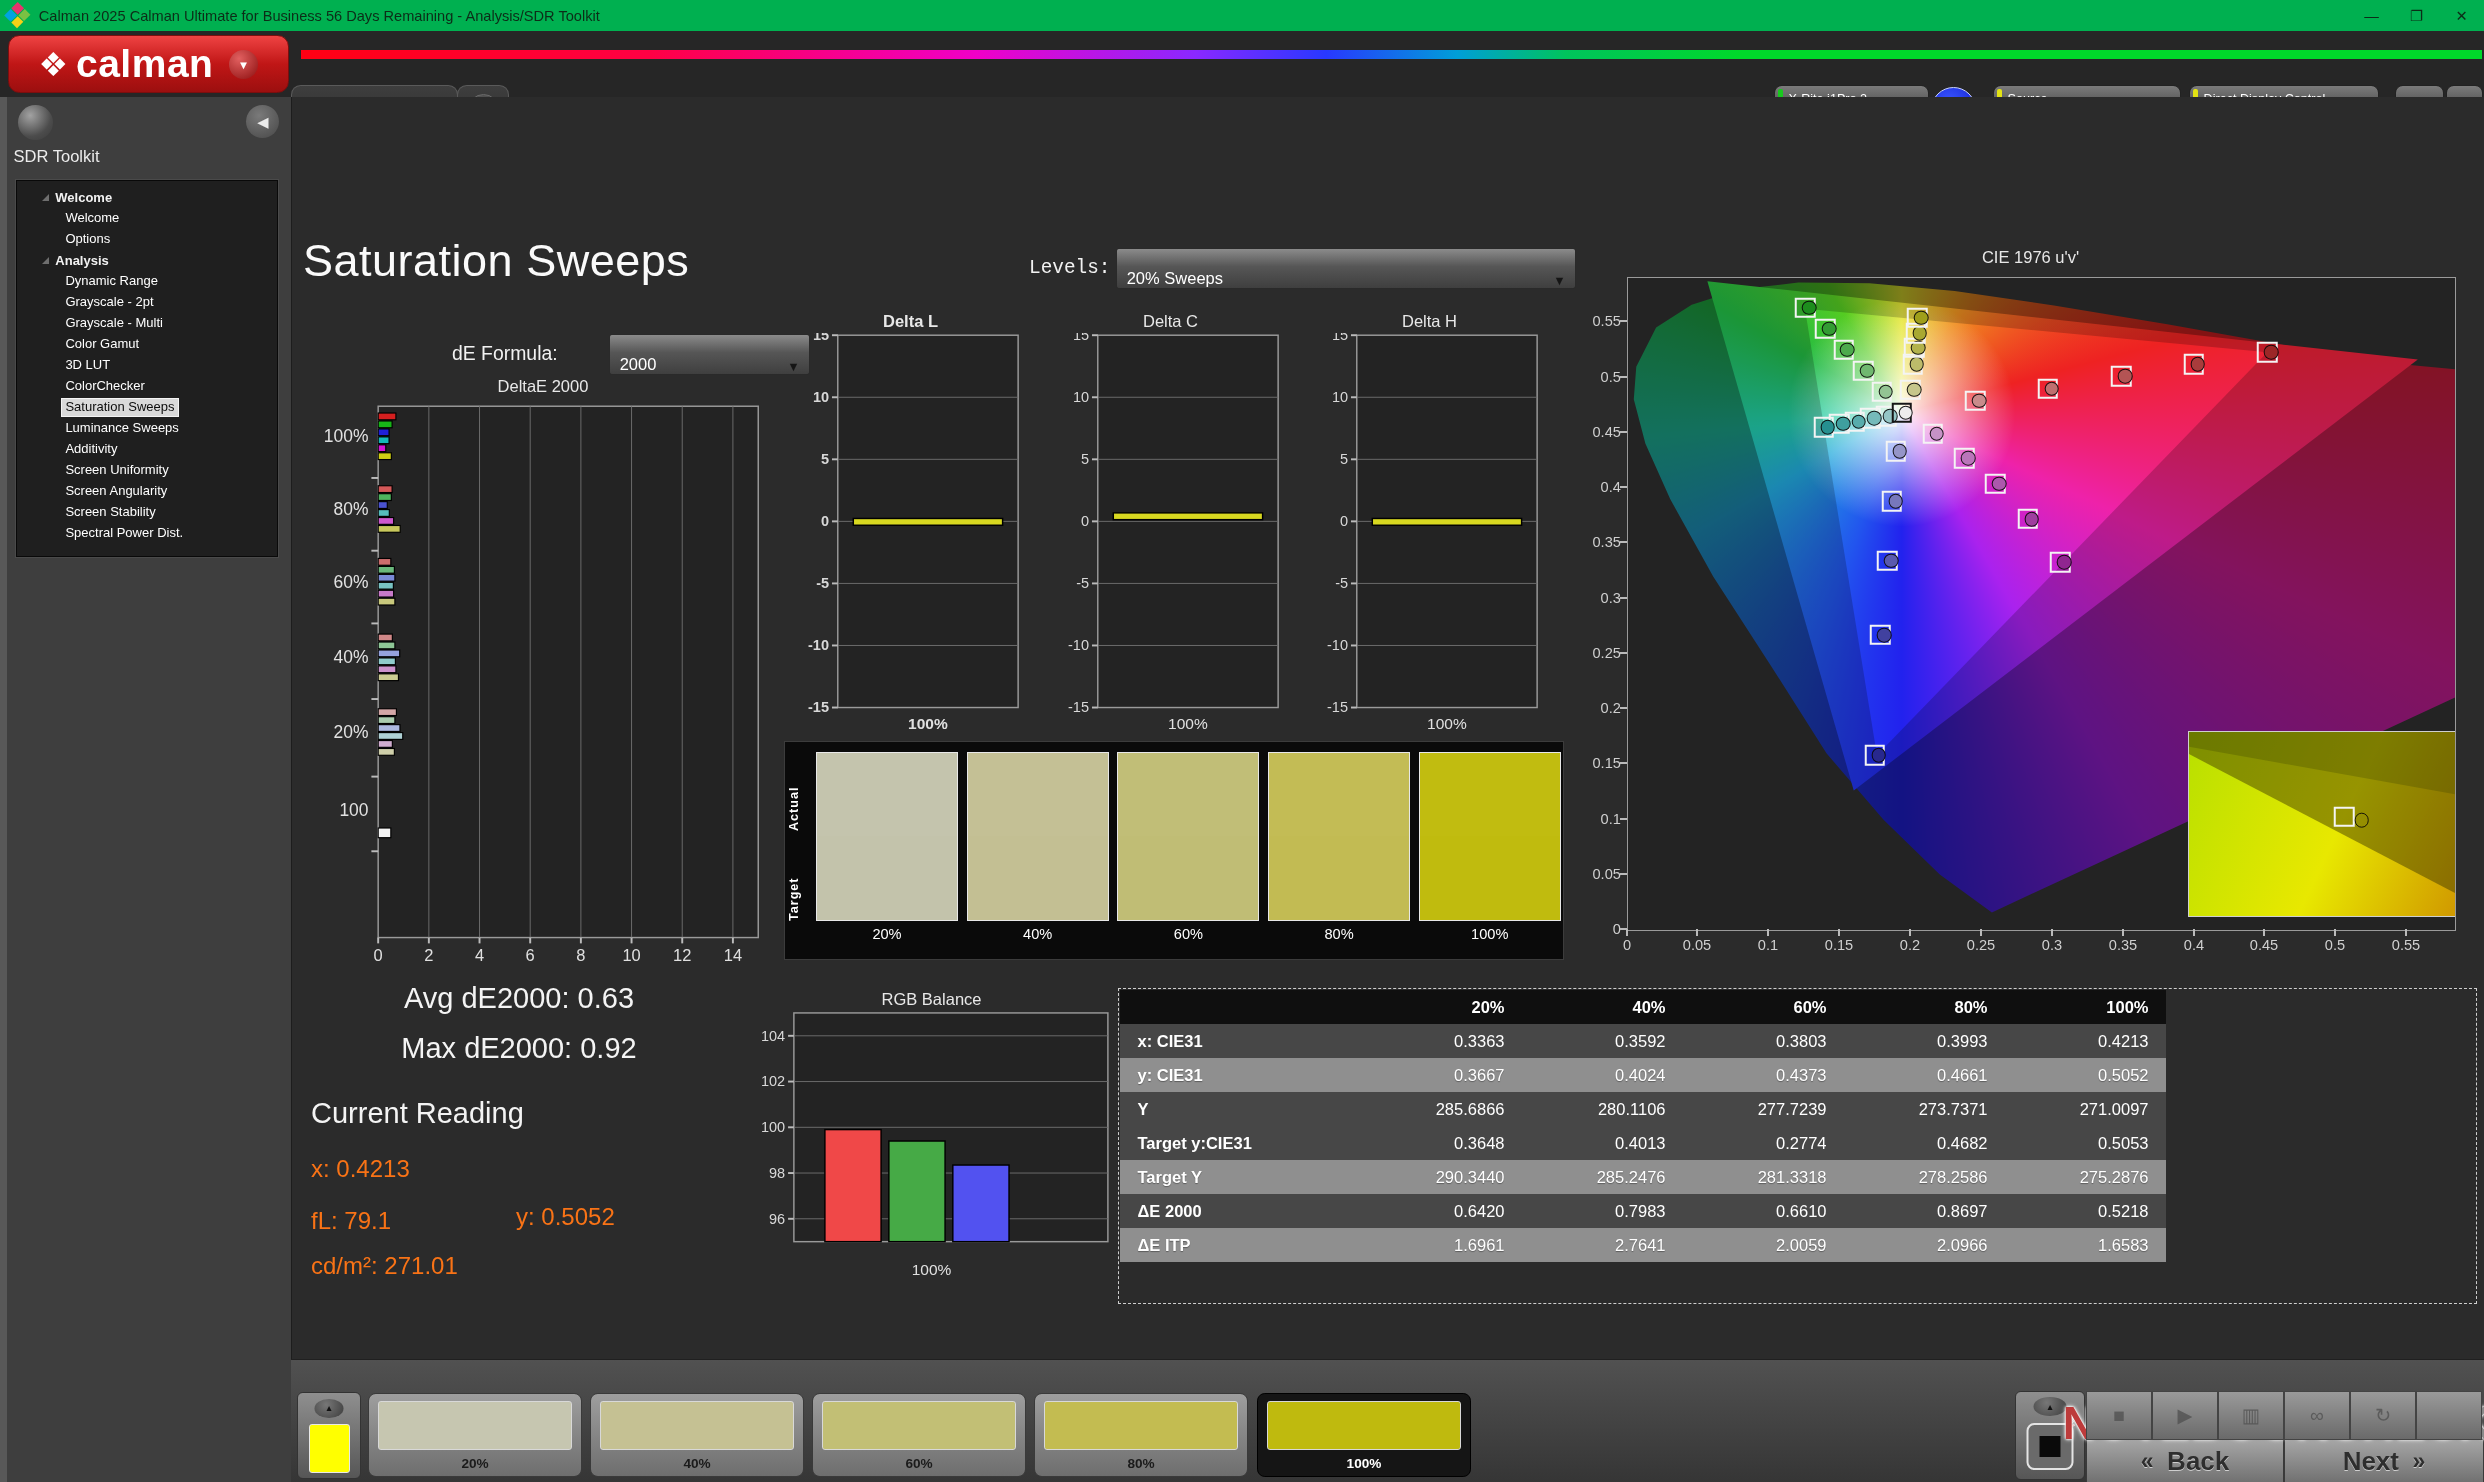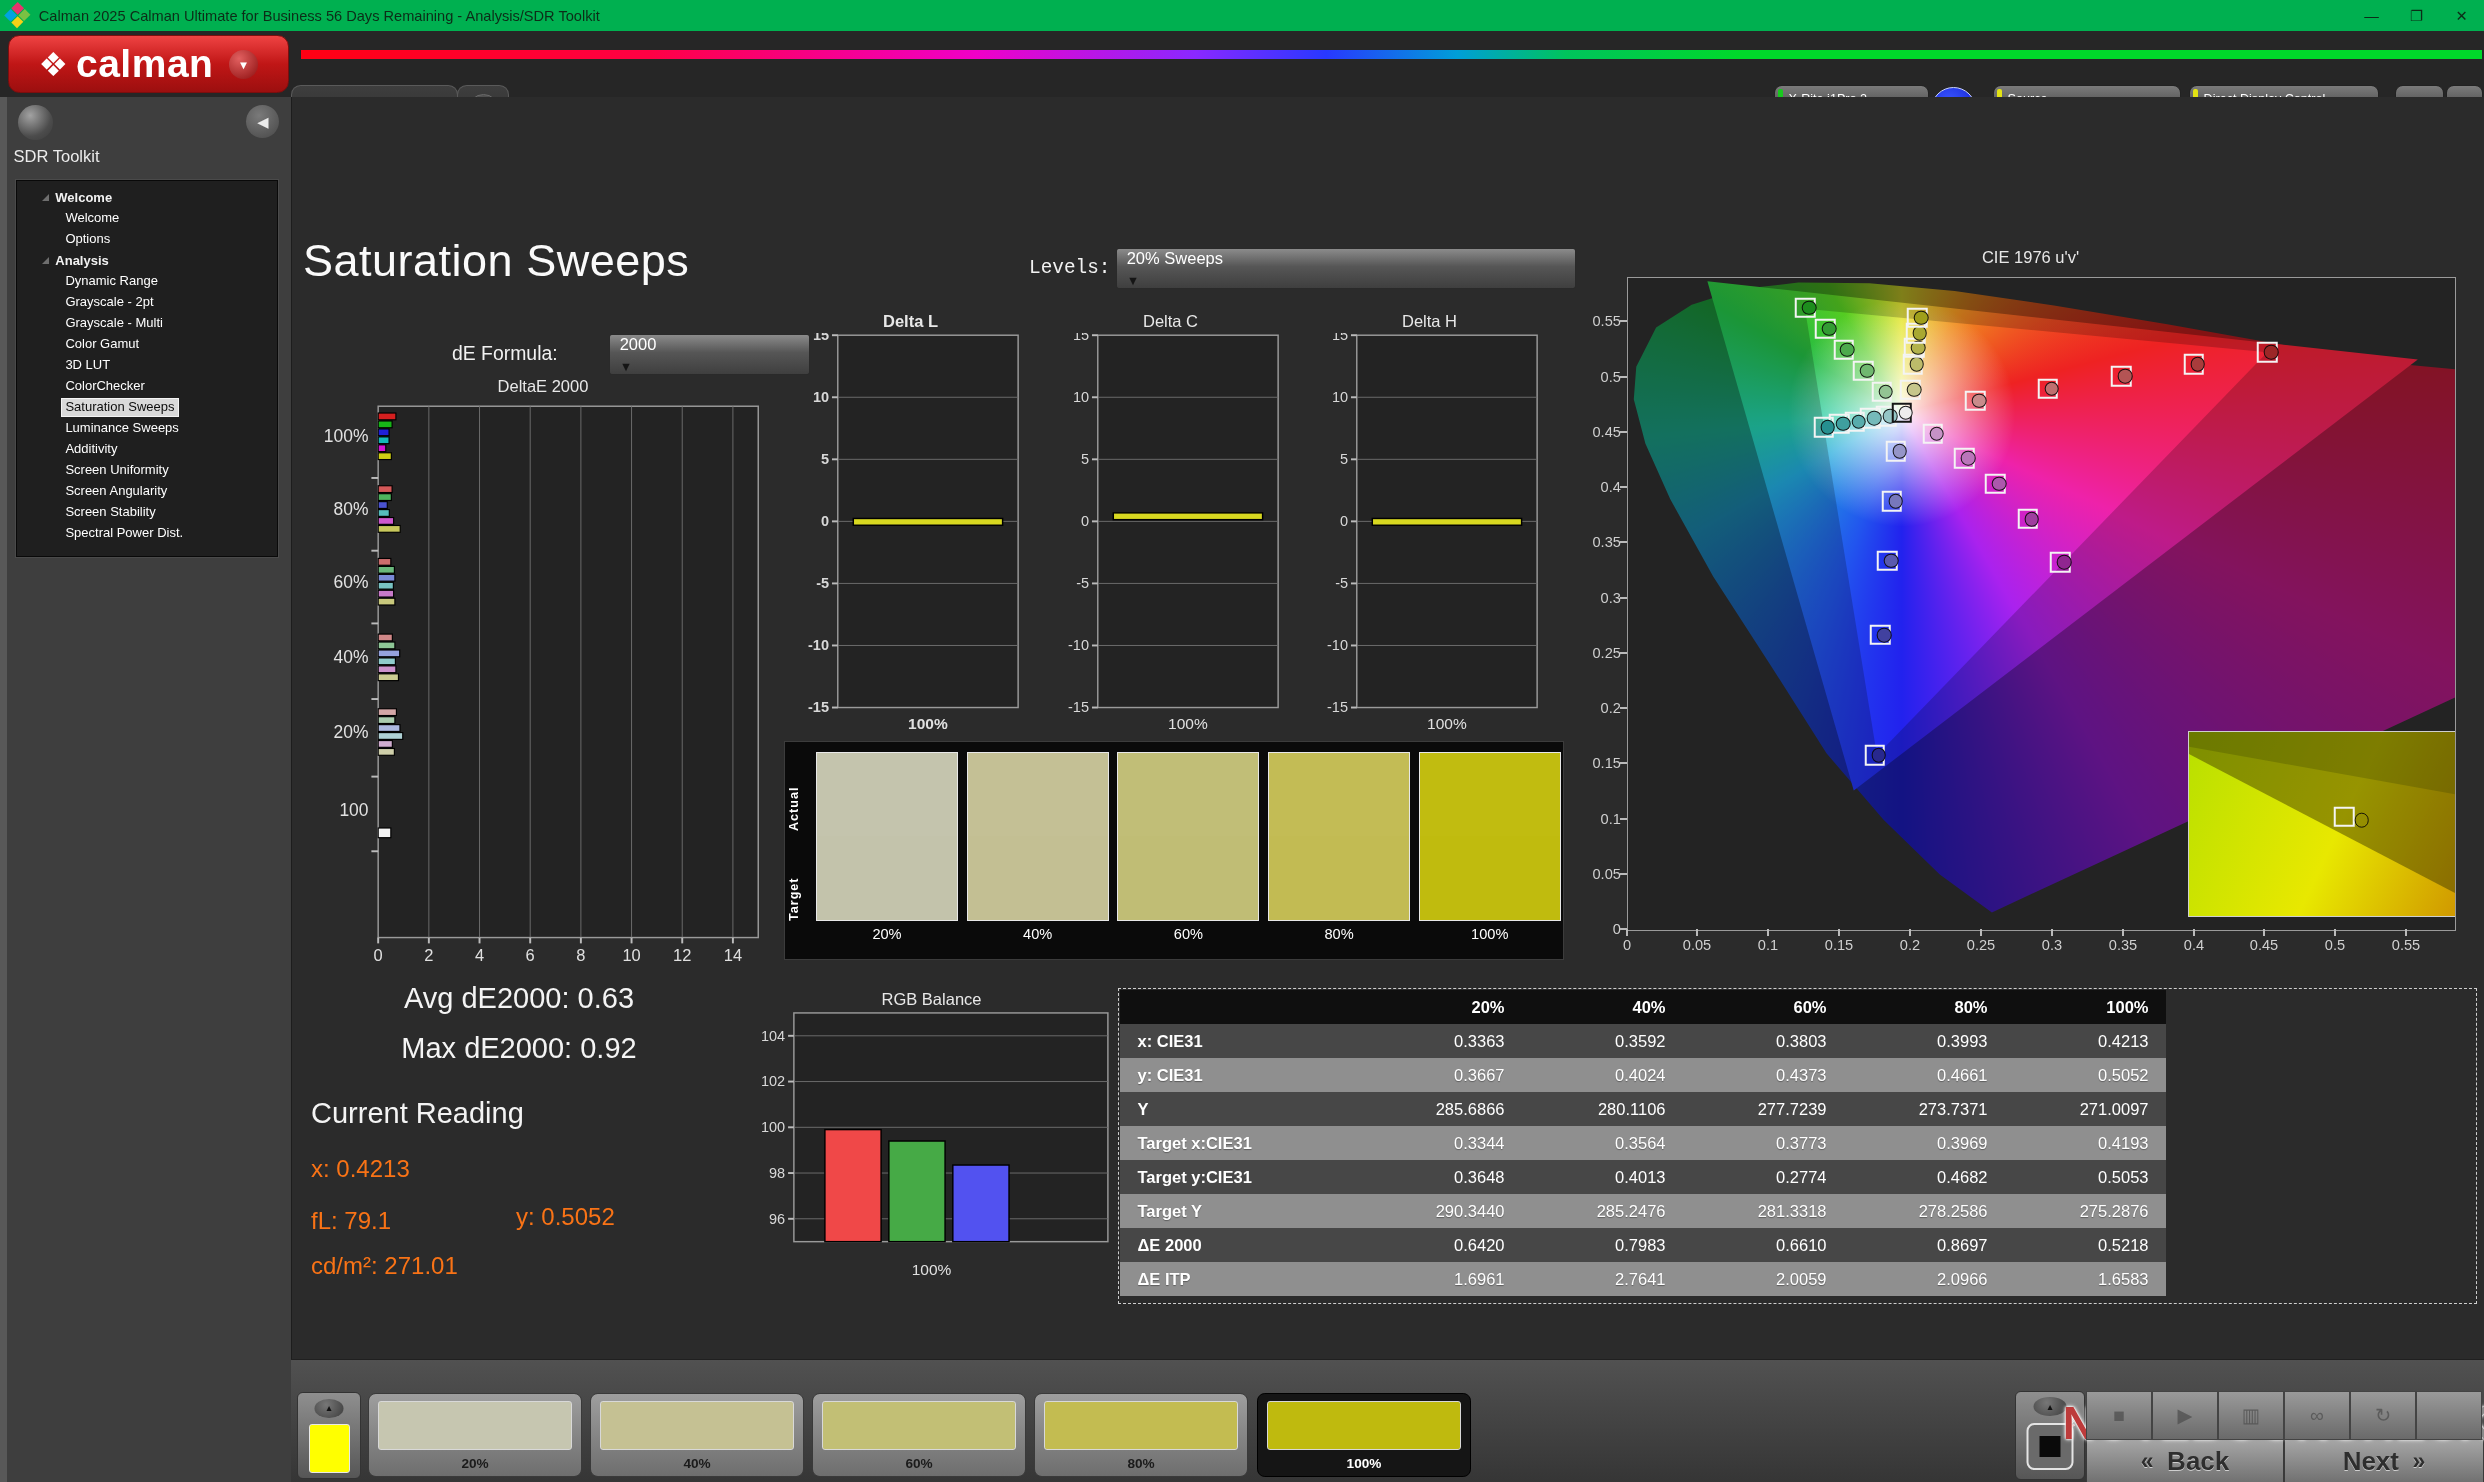--- a/index.html
+++ b/index.html
@@ -64,21 +64,21 @@
   .tree-item span{padding:0 3.9px;line-height:16.5px;}
   .tree-item.selected span{background:#d9d9d9;color:#0d0d0d;outline:1px solid #f4f4f4;}
 
   
   #main-bg{left:292px;top:97px;width:2192px;height:1261px;background:#2b2b2b;}
   #page-title{left:303px;top:235px;font-size:45px;color:#fafafa;letter-spacing:0.5px;}
   .fieldlabel{font-size:19.4px;color:#f2f2f2;}
   #levels-label{left:1029px;top:257px;font-family:Liberation Mono, monospace;}
   #formula-label{left:452px;top:342px;}
   .dd{background:linear-gradient(#8b8b8b,#565656 45%,#3f3f3f);border:1px solid #2a2a2a;border-radius:2.9px;color:#fff;
-      display:flex;align-items:flex-start;justify-content:space-between;padding:0 9.7px;font-size:16.5px;flex-direction:column;}
+      display:flex;align-items:flex-end;justify-content:space-between;padding:0 9.7px;font-size:16.5px;}
   #levels-dd{left:1116px;top:248px;width:439px;height:39px;}
   #formula-dd{left:609px;top:334px;width:180px;height:39px;}
   .dd .arr{color:#151515;font-size:12.6px;}
 
   .chart-title{text-align:center;font-size:16.5px;color:#e8e8e8;height:21.3px;}
   #chart-de{left:320px;top:377px;width:446px;height:594px;}
   #chart-dl{left:799px;top:312px;width:223px;height:423px;font-weight:bold;}
   #chart-dc{left:1059px;top:312px;width:223px;height:423px;}
   #chart-dh{left:1318px;top:312px;width:223px;height:423px;}
   #chart-rgb{left:747px;top:990px;width:369px;height:311px;}
@@ -696,28 +696,20 @@
           <td class="val">0.5052</td>
         </tr>
         <tr class="dark">
           <td class="rowlab">Y</td>
           <td class="val">285.6866</td>
           <td class="val">280.1106</td>
           <td class="val">277.7239</td>
           <td class="val">273.7371</td>
           <td class="val">271.0097</td>
         </tr>
-        <tr class="lite">
-          <td class="rowlab">Target x:CIE31</td>
-          <td class="val">0.3344</td>
-          <td class="val">0.3564</td>
-          <td class="val">0.3773</td>
-          <td class="val">0.3969</td>
-          <td class="val">0.4193</td>
-        </tr>
         <tr class="dark">
           <td class="rowlab">Target y:CIE31</td>
           <td class="val">0.3648</td>
           <td class="val">0.4013</td>
           <td class="val">0.2774</td>
           <td class="val">0.4682</td>
           <td class="val">0.5053</td>
         </tr>
         <tr class="lite">
           <td class="rowlab">Target Y</td>

